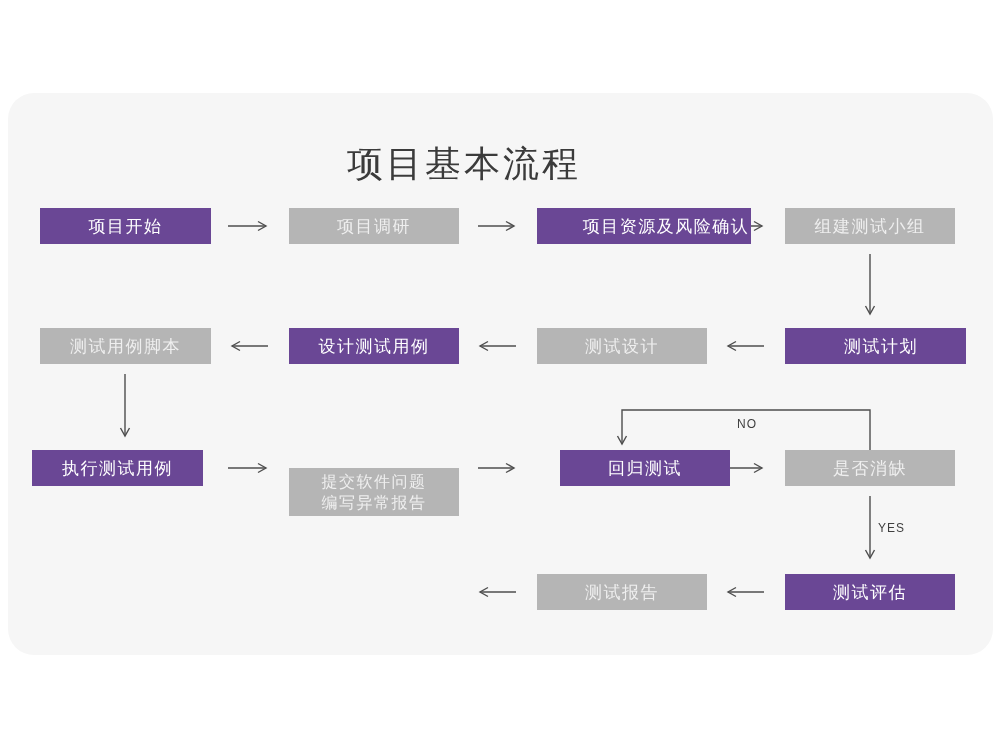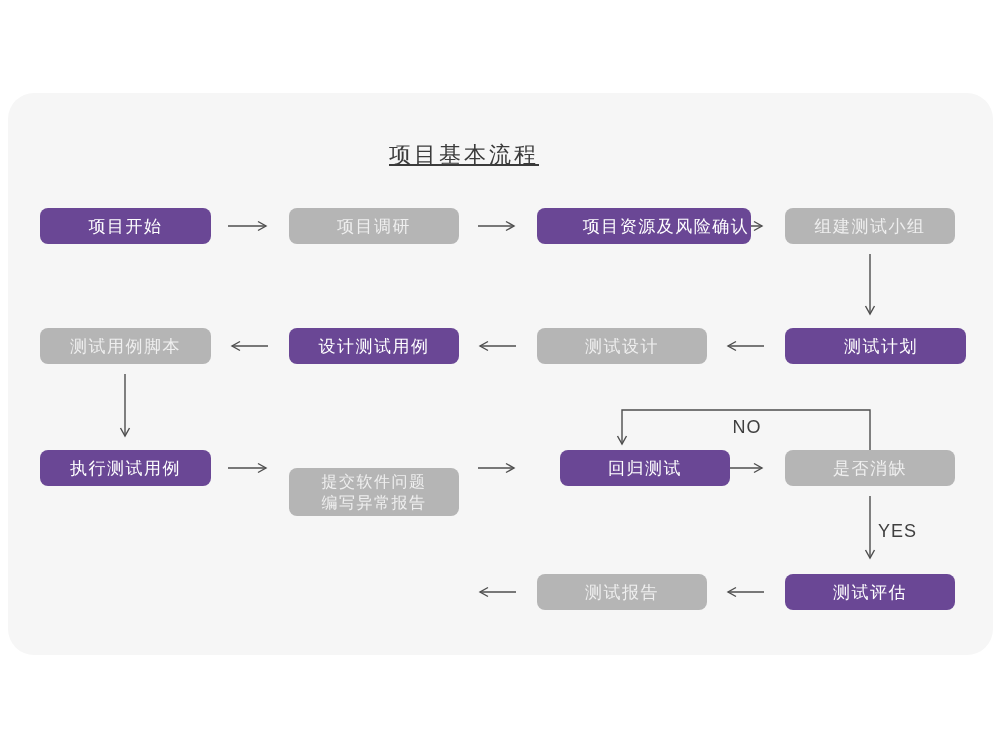--- a/index.html
+++ b/index.html
@@ -9,38 +9,38 @@
     font-family:"Liberation Sans","DejaVu Sans",sans-serif;
     overflow:hidden;position:relative;
   }
   .stage{position:absolute;left:0;top:0;width:1000px;height:750px;}
   .card{
     position:absolute;left:8px;top:93px;width:985px;height:562px;
     background:var(--card,#f6f6f6);border-radius:26px;
   }
   .title{
     position:absolute;left:0;top:140px;width:928px;
-    text-align:center;font-size:22px;font-weight:500;
-    letter-spacing:3px;color:var(--title-text,#3b3b3b);text-decoration:underline;
+    text-align:center;font-size:36px;font-weight:500;
+    letter-spacing:3px;color:var(--title-text,#3b3b3b);
   }
   .node{
-    position:absolute;width:170px;height:36px;border-radius:8px;
+    position:absolute;width:170px;height:36px;border-radius:0;
     display:flex;align-items:center;justify-content:center;
     font-size:17px;letter-spacing:1.5px;white-space:pre-line;
     text-align:center;line-height:21px;
   }
   .node.purple{background:var(--purple,#6a4795);color:var(--node-text-purple,#fff);}
   .node.gray{background:var(--gray,#b5b5b5);color:var(--node-text-gray,#efefef);}
   .node.tall{height:48px;font-size:16px;}
   .arrows{position:absolute;left:0;top:0;pointer-events:none;}
   .arrows line,.arrows polyline,.arrows marker path{
     stroke:var(--arrow,#4e4e4e);stroke-width:1.4;fill:none;
   }
   .edge-label{
-    position:absolute;font-size:18px;color:var(--label,#3f3f3f);
+    position:absolute;font-size:12px;color:var(--label,#3f3f3f);
     letter-spacing:1px;
   }
   .edge-label.no{left:747px;top:417px;transform:translateX(-50%);}
   .edge-label.yes{left:878px;top:521px;}
 </style>
 </head>
 <body>
 
 <div class="stage">
   <div class="card"></div>
@@ -81,21 +81,21 @@
   <div class="node purple" style="left:40px;top:208px;width:171px;">项目开始</div>
   <div class="node gray" style="left:289px;top:208px;">项目调研</div>
   <div class="node purple" style="left:537px;top:208px;padding-left:44px;">项目资源及风险确认</div>
   <div class="node gray" style="left:785px;top:208px;">组建测试小组</div>
 
   <div class="node gray" style="left:40px;top:328px;width:171px;">测试用例脚本</div>
   <div class="node purple" style="left:289px;top:328px;">设计测试用例</div>
   <div class="node gray" style="left:537px;top:328px;">测试设计</div>
   <div class="node purple" style="left:785px;top:328px;padding-left:11px;">测试计划</div>
 
-  <div class="node purple" style="left:40px;top:450px;width:171px;">执行测试用例</div>
+  <div class="node purple" style="left:32px;top:450px;width:171px;">执行测试用例</div>
   <div class="node tall gray" style="left:289px;top:468px;">提交软件问题
 编写异常报告</div>
   <div class="node purple" style="left:537px;top:450px;margin-left:23px;">回归测试</div>
   <div class="node gray" style="left:785px;top:450px;">是否消缺</div>
 
   <div class="node purple" style="left:785px;top:574px;">测试评估</div>
   <div class="node gray" style="left:537px;top:574px;">测试报告</div>
 
   <div class="edge-label no">NO</div>
   <div class="edge-label yes">YES</div>

